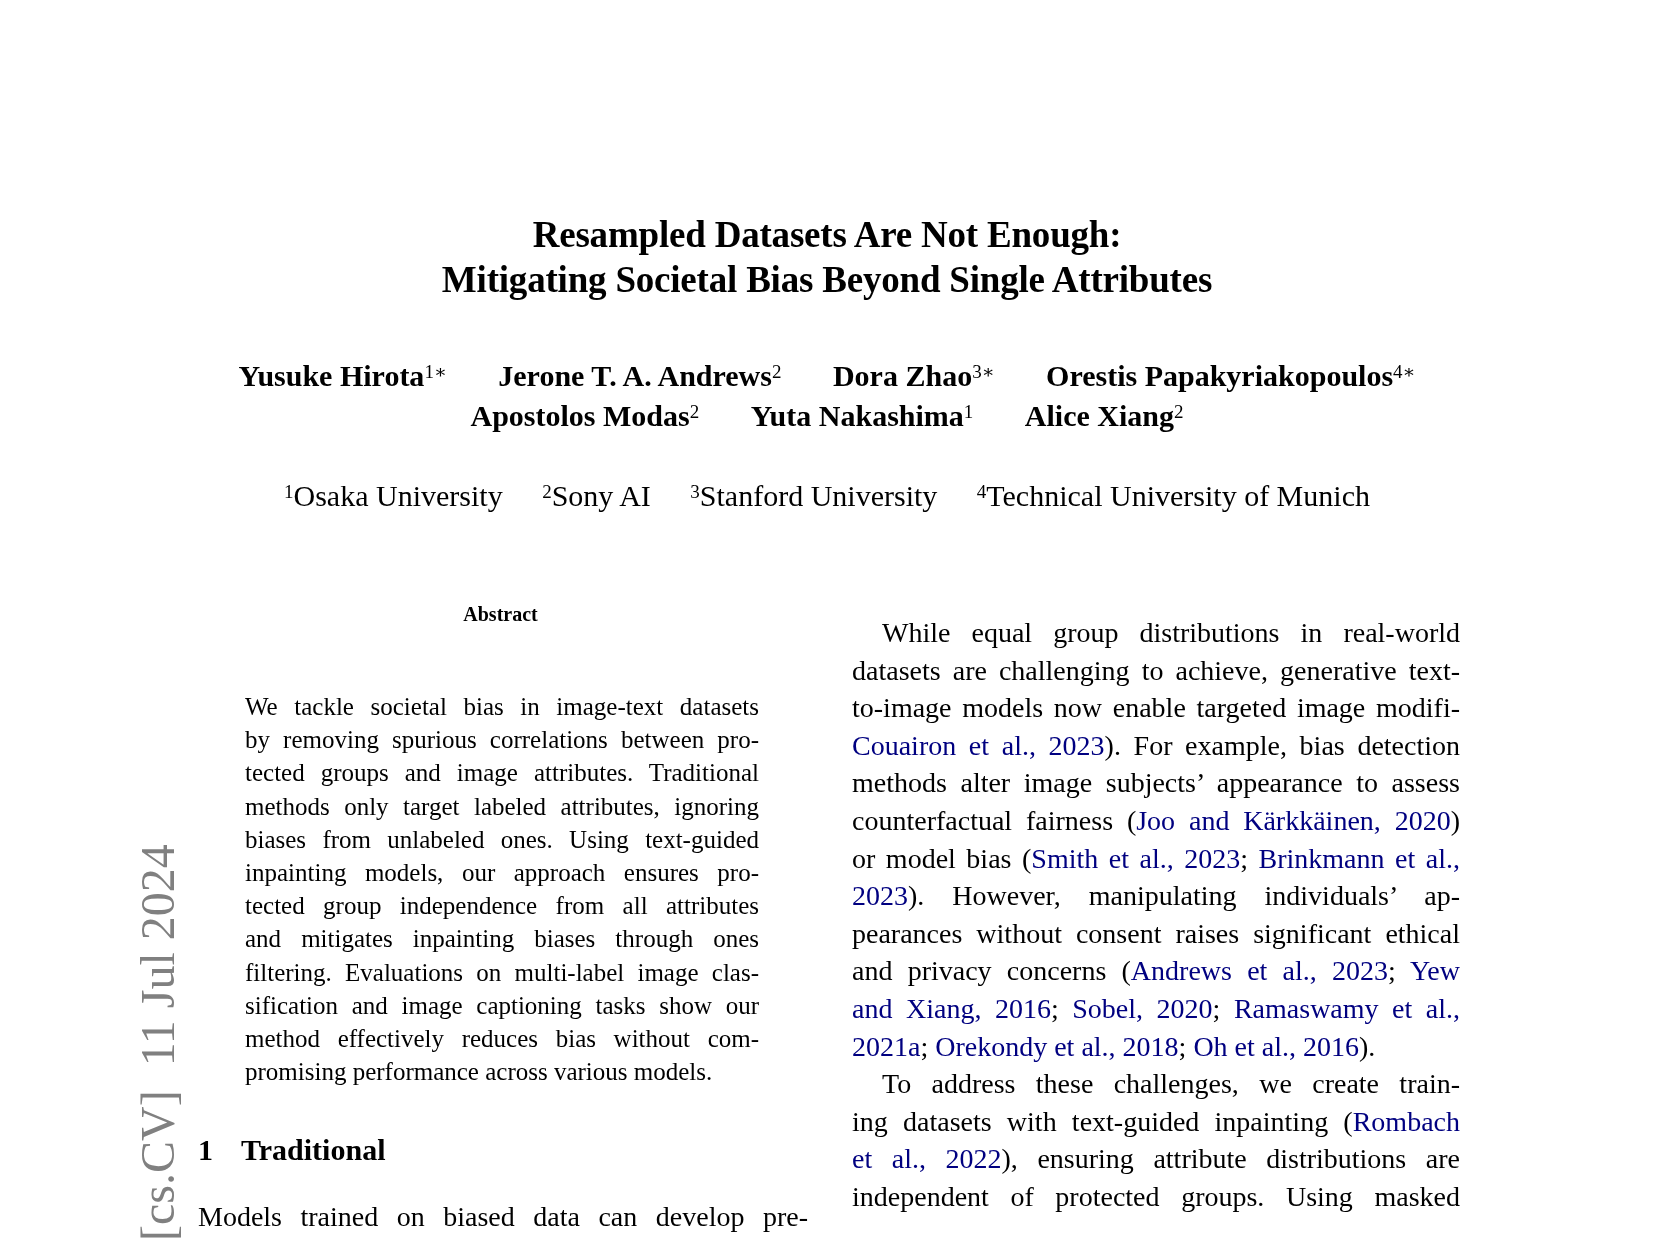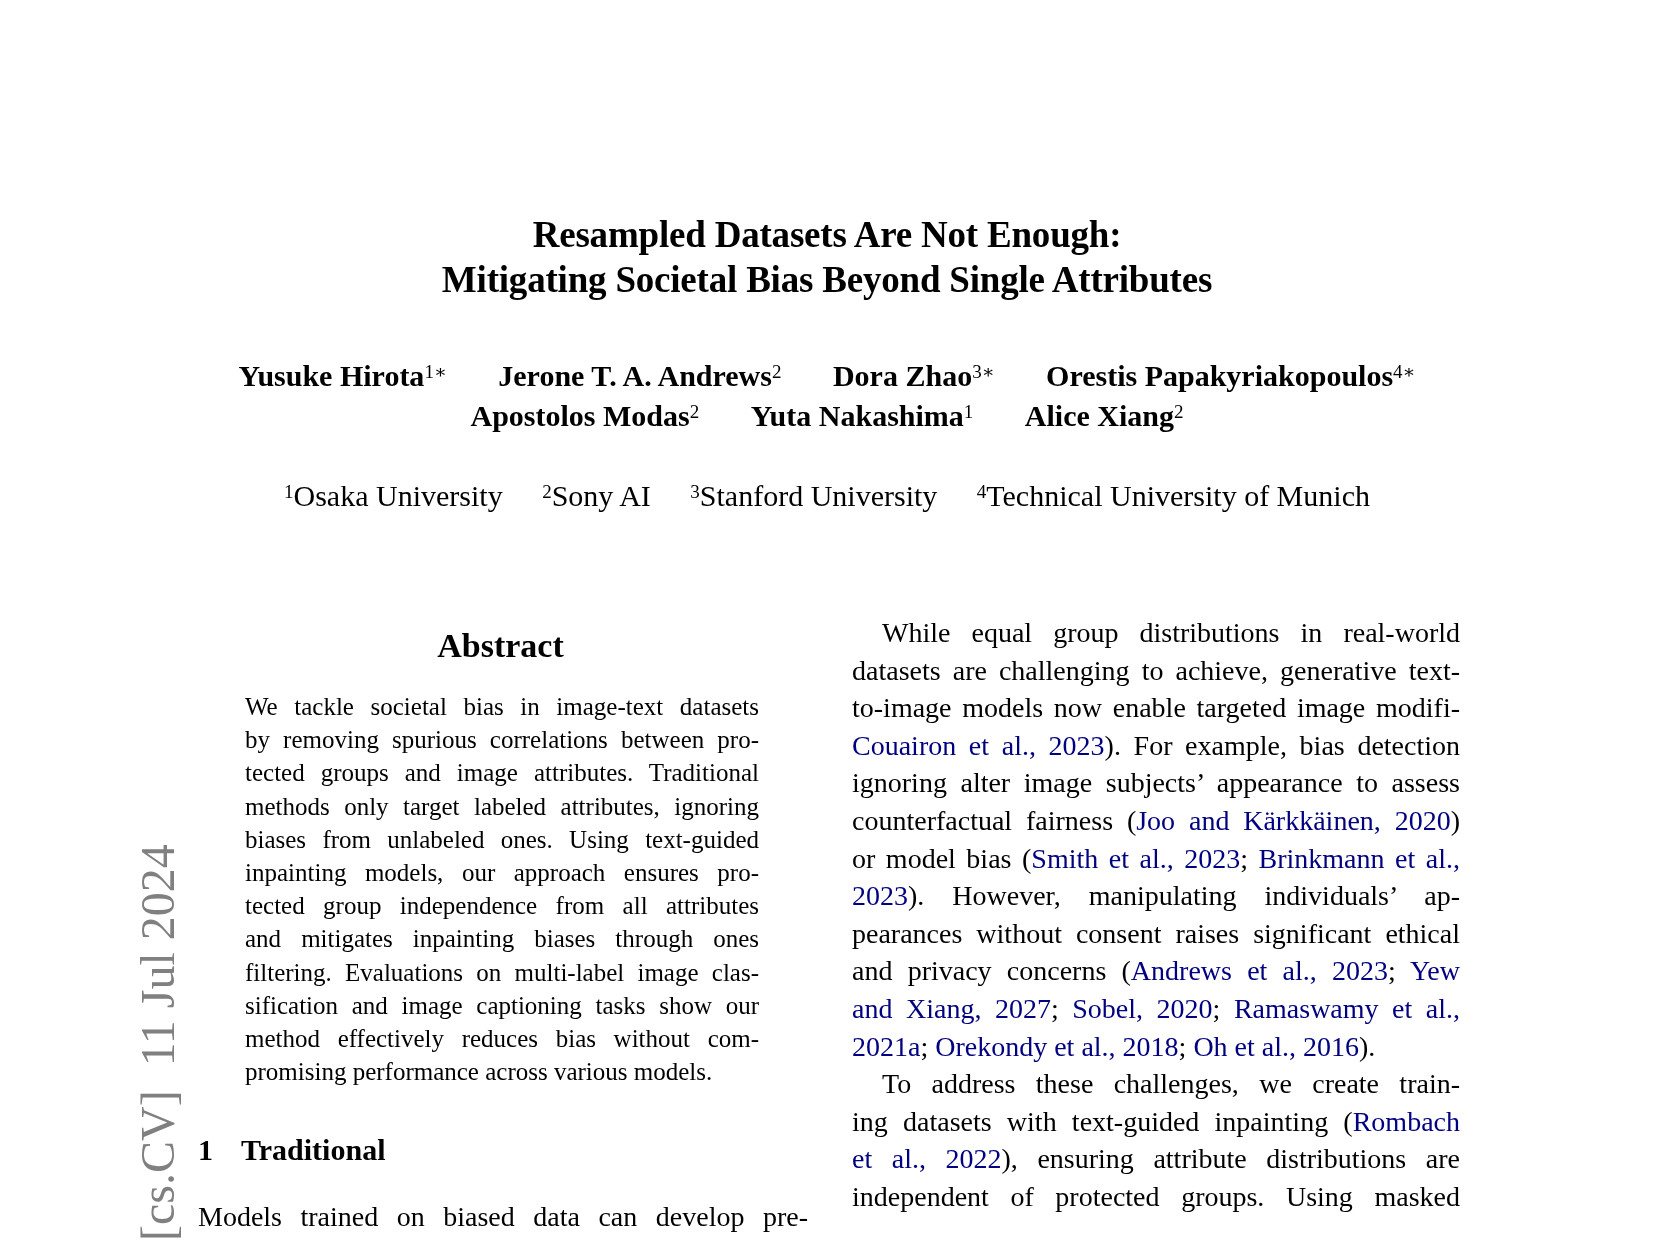--- a/index.html
+++ b/index.html
@@ -13,21 +13,21 @@
   sup { font-size:19px; font-weight:normal; vertical-align:top; position:relative; top:-4px; }
   .affils { position:absolute; left:0; width:1654px; text-align:center;
             font-size:30px; top:476px; line-height:40px; }
   .affils .f { margin:0 16px; white-space:nowrap; }
   .sidebar { position:absolute; left:42px; top:0; width:60px; height:1241px; }
   .sidebar-text { position:absolute; left:92px; top:1241px; transform-origin:0 0;
                   transform:rotate(-90deg); font-size:48px; color:#808080; white-space:nowrap;
                   line-height:48px; }
   .sidebar-text span { margin-right:24px; }
   .abstract-heading { position:absolute; left:198px; width:605px; text-align:center;
-                      top:628px; font-weight:bold; font-size:34px; line-height:36px; }
+                      top:596px; font-weight:bold; font-size:20px; line-height:36px; }
   .abstract { position:absolute; left:245px; width:514px; top:690px;
               font-size:25px; line-height:33.2px; text-align:justify; }
   .abstract .ln { display:block; text-align:justify; text-align-last:justify; white-space:nowrap; }
   .abstract .ln.last { text-align-last:left; }
   .section { position:absolute; left:198px; top:1132px; font-weight:bold; font-size:30px; line-height:36px; }
   .section .num { margin-right:28px; }
   .intro { position:absolute; left:198px; width:610px; top:1199px; font-size:28px; line-height:36px; }
   .intro .ln { display:block; text-align:justify; text-align-last:justify; white-space:nowrap; }
   .right { position:absolute; left:852px; width:608px; top:614px; font-size:28px; line-height:37.6px; }
   .right .ln { display:block; text-align:justify; text-align-last:justify; white-space:nowrap; }
@@ -91,25 +91,25 @@
 </div>
 <div class="intro">
   <span class="ln">Models trained on biased data can develop pre-</span>
 </div>
 
 <div class="right">
   <span class="ln indent">While equal group distributions in real-world</span>
   <span class="ln">datasets are challenging to achieve, generative text-</span>
   <span class="ln">to-image models now enable targeted image modifi-</span>
   <span class="ln"><a class="cite">Couairon et al., 2023</a><span>). For example, bias detection</span></span>
-  <span class="ln">ignoring alter image subjects’ appearance to assess</span>
+  <span class="ln">methods alter image subjects’ appearance to assess</span>
   <span class="ln"><span>counterfactual fairness (</span><a class="cite">Joo and Kärkkäinen, 2020</a><span>)</span></span>
   <span class="ln"><span>or model bias (</span><a class="cite">Smith et al., 2023</a><span>; </span><a class="cite">Brinkmann et al.,</a></span>
   <span class="ln"><a class="cite">2023</a><span>).  However, manipulating individuals’ ap-</span></span>
   <span class="ln">pearances without consent raises significant ethical</span>
   <span class="ln"><span>and privacy concerns (</span><a class="cite">Andrews et al., 2023</a><span>; </span><a class="cite">Yew</a></span>
-  <span class="ln"><a class="cite">and Xiang, 2027</a><span>; </span><a class="cite">Sobel, 2020</a><span>; </span><a class="cite">Ramaswamy et al.,</a></span>
+  <span class="ln"><a class="cite">and Xiang, 2016</a><span>; </span><a class="cite">Sobel, 2020</a><span>; </span><a class="cite">Ramaswamy et al.,</a></span>
   <span class="ln last"><a class="cite">2021a</a><span>; </span><a class="cite">Orekondy et al., 2018</a><span>; </span><a class="cite">Oh et al., 2016</a><span>).</span></span>
   <span class="ln indent">To address these challenges, we create train-</span>
   <span class="ln"><span>ing datasets with text-guided inpainting (</span><a class="cite">Rombach</a></span>
   <span class="ln"><a class="cite">et al., 2022</a><span>), ensuring attribute distributions are</span></span>
   <span class="ln">independent of protected groups. Using masked</span>
 </div>
 
 </body></html>

